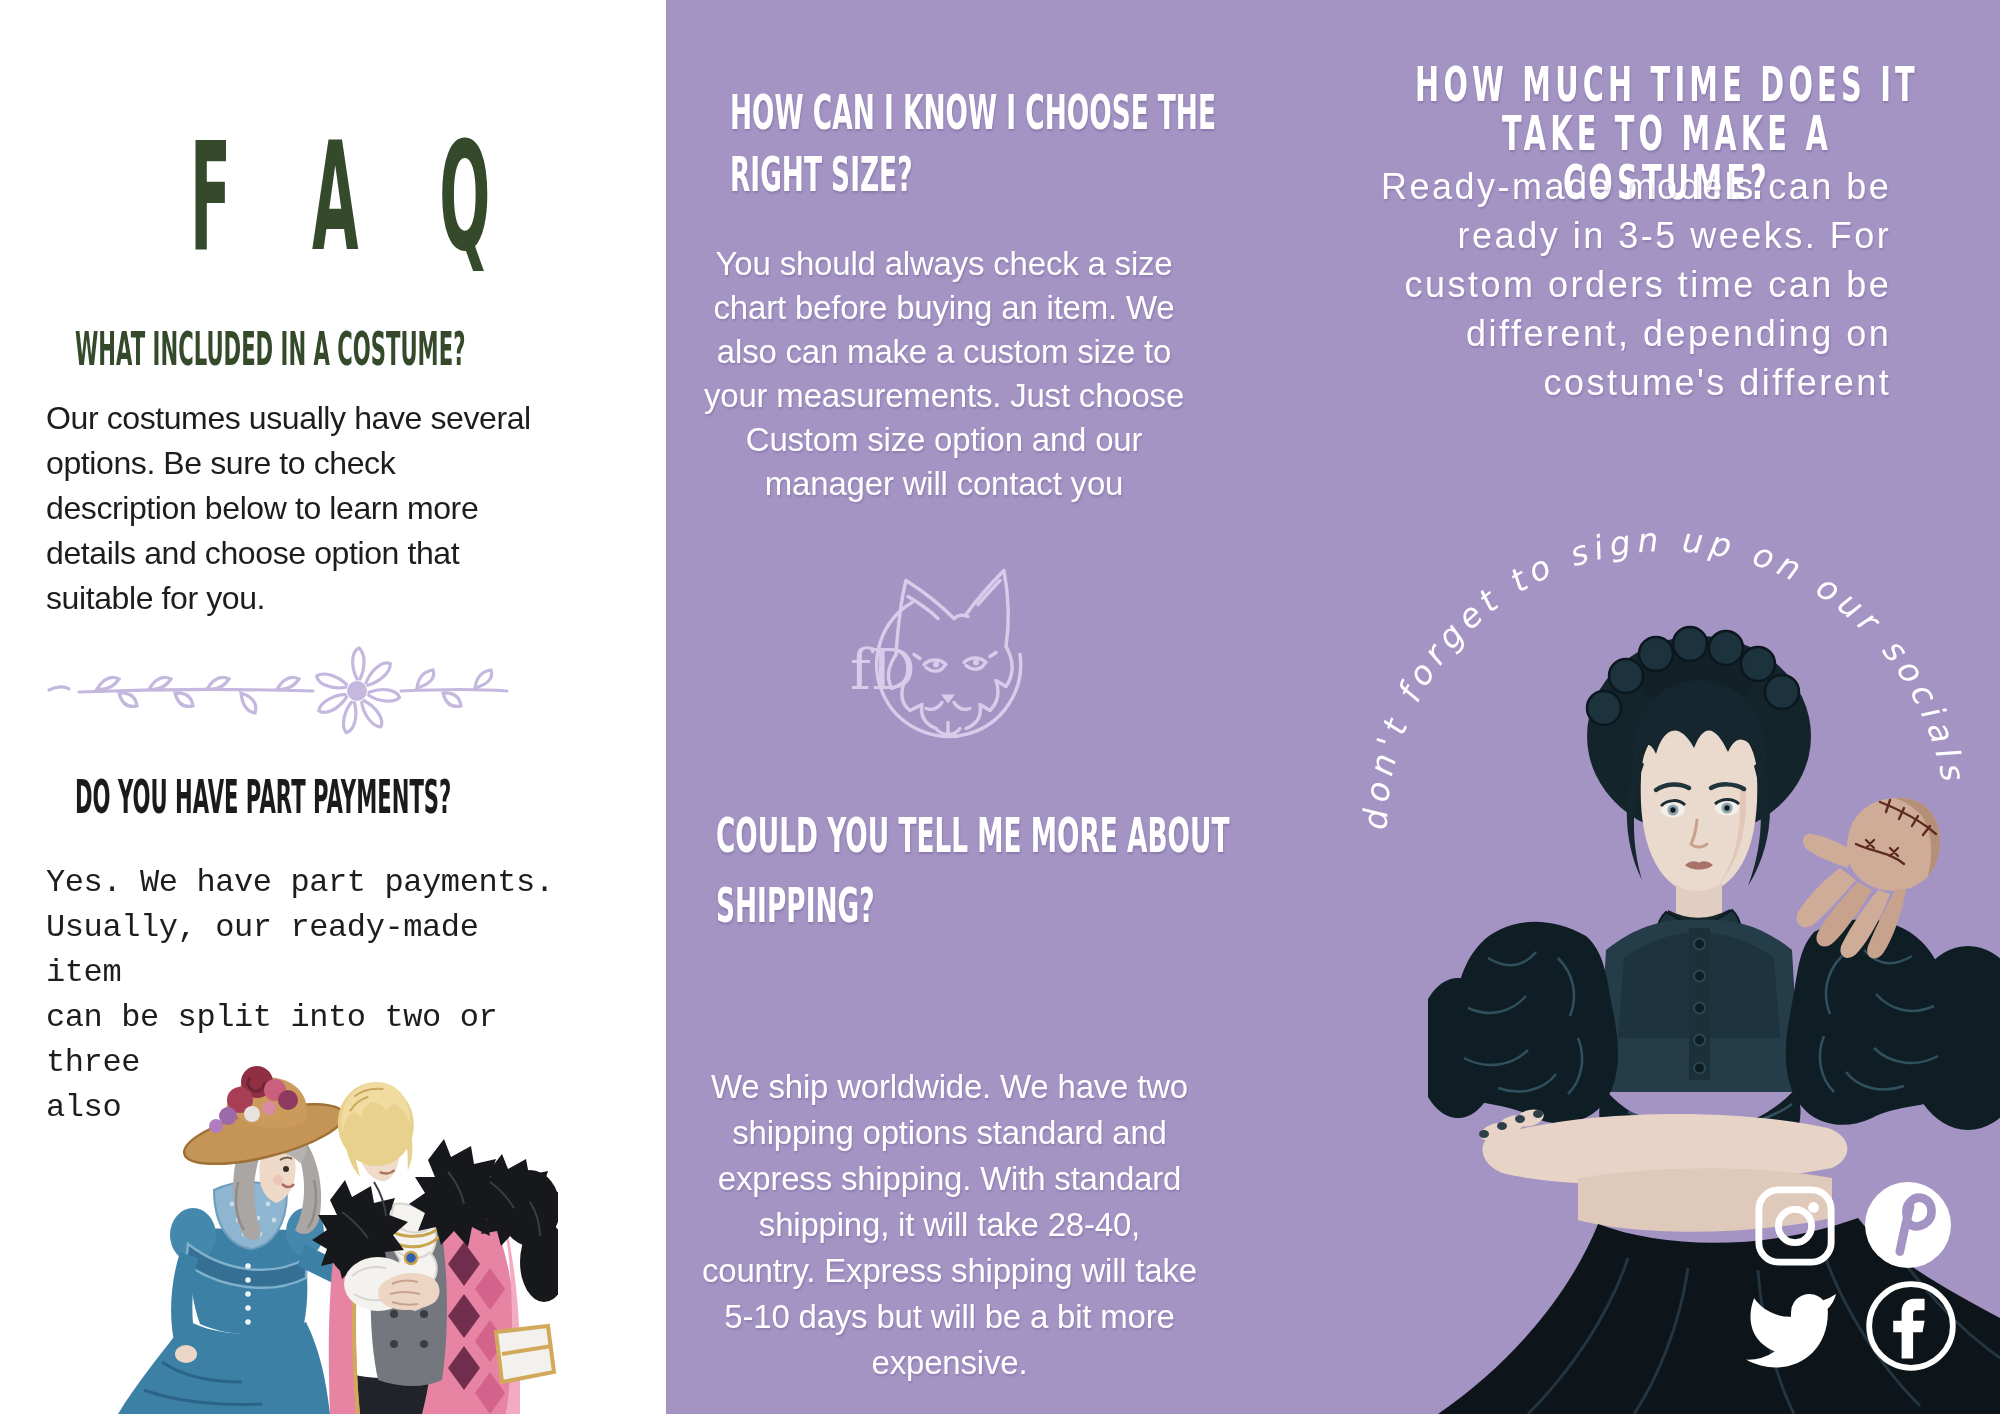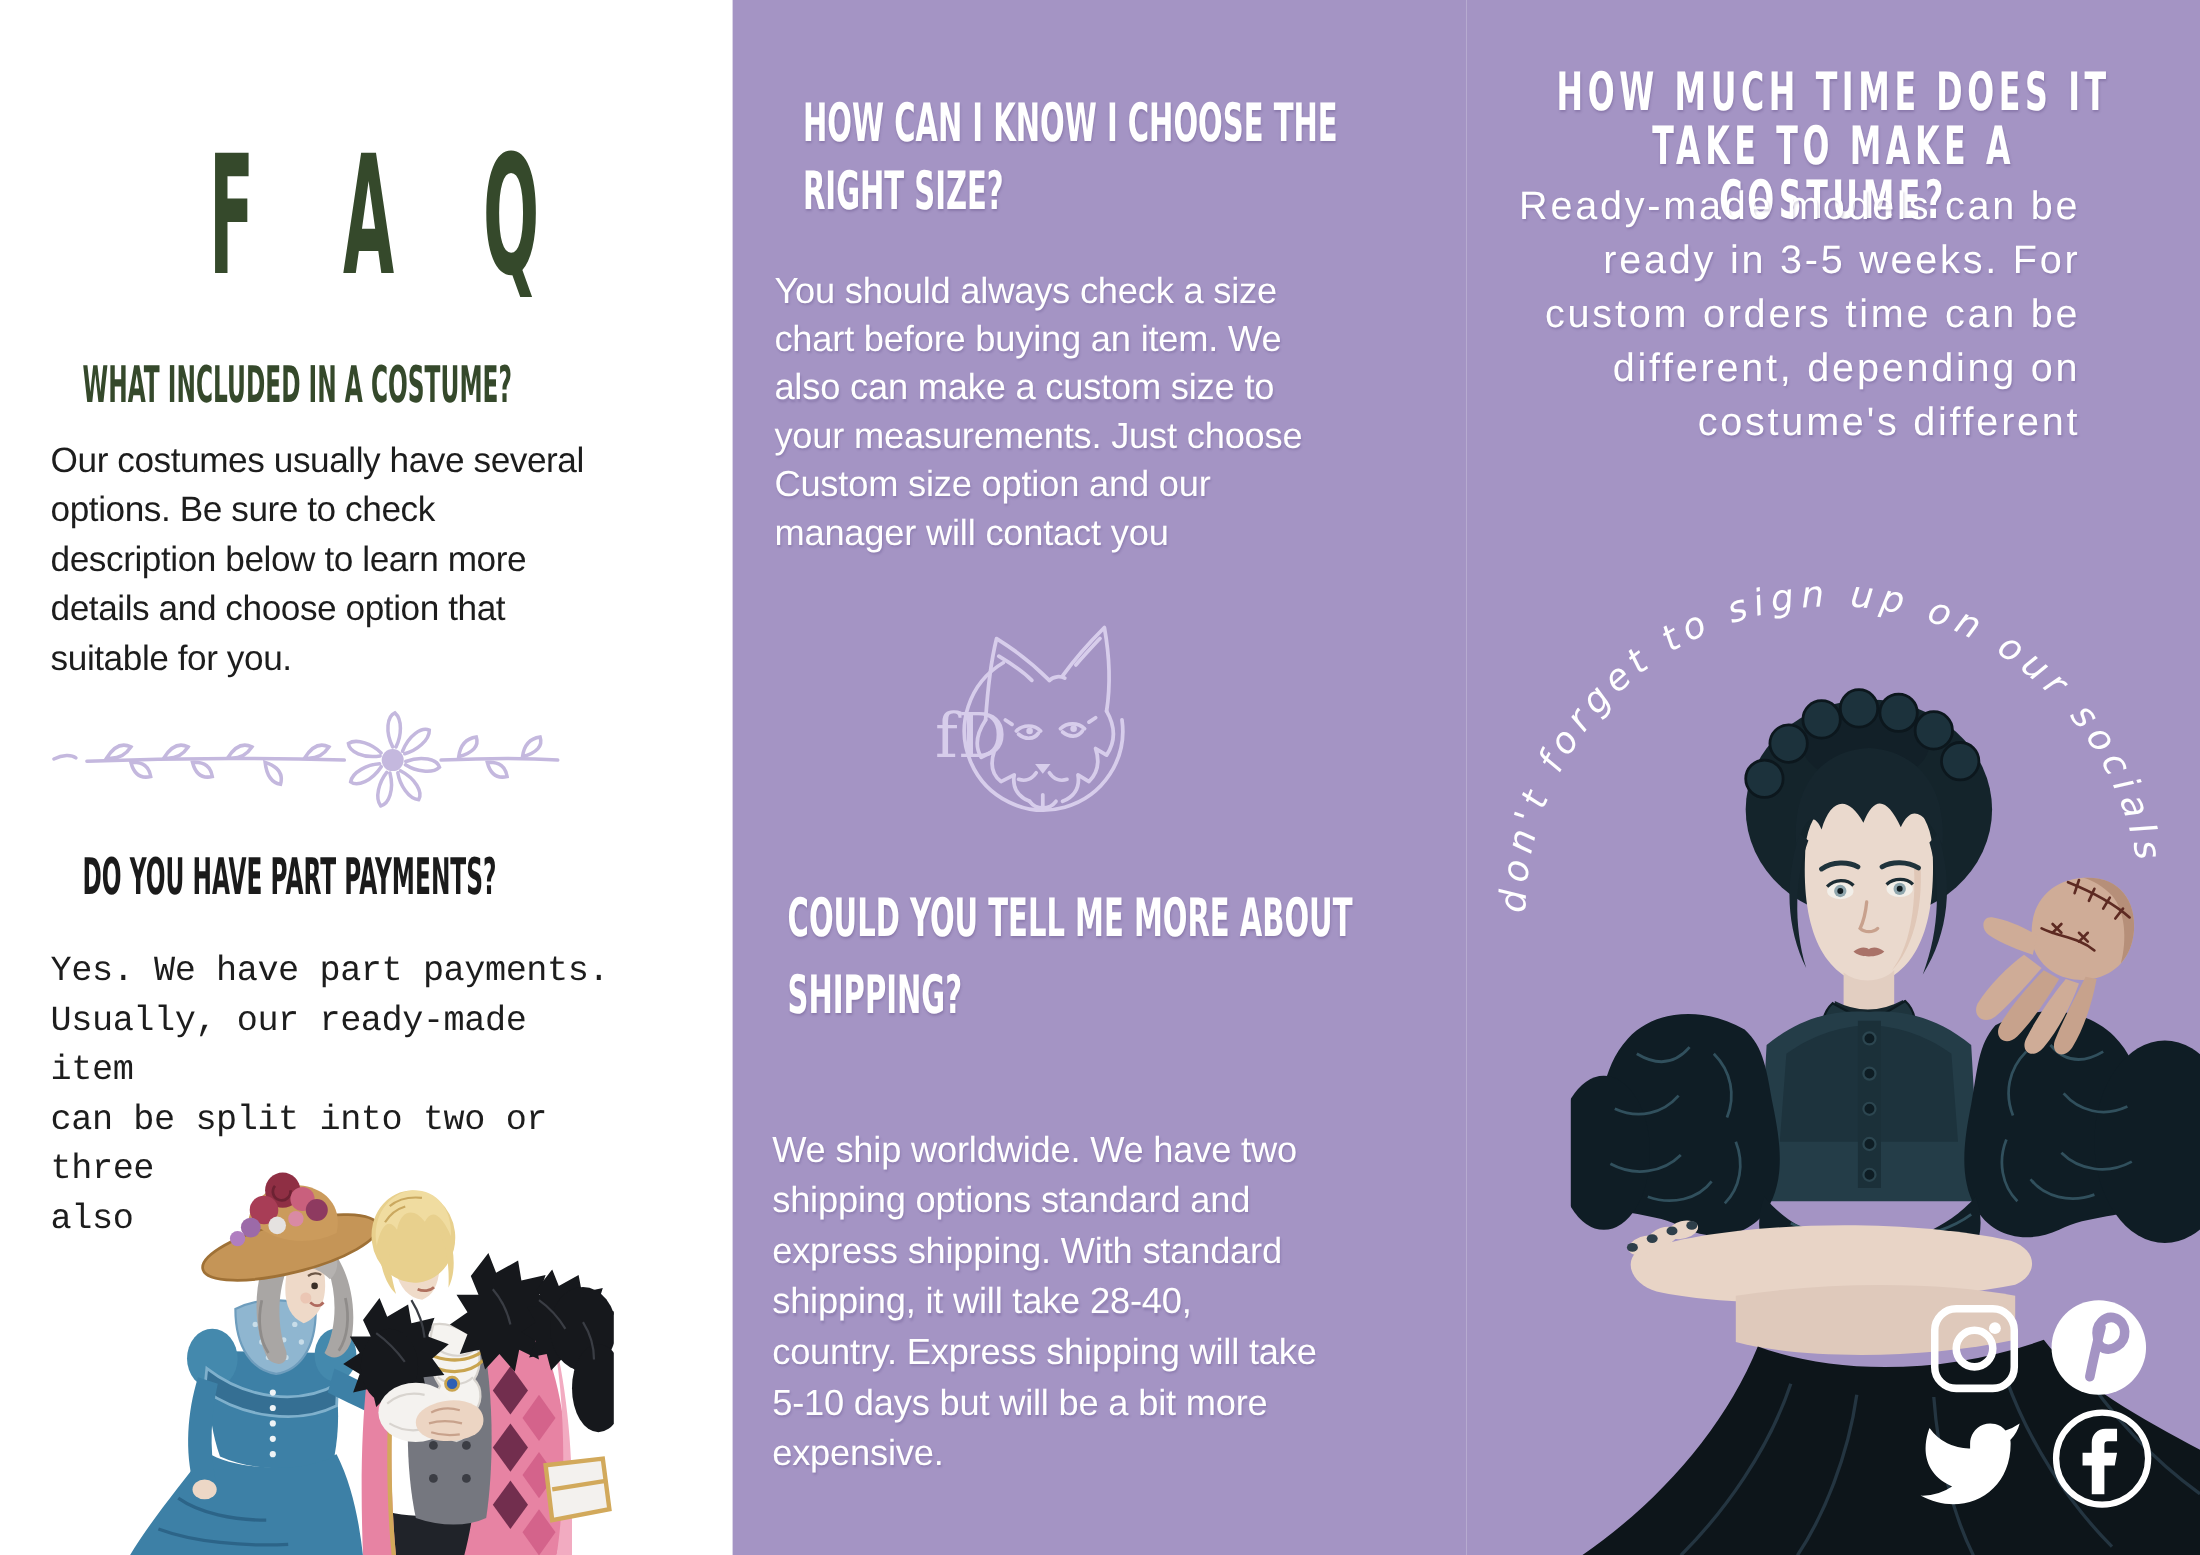--- a/index.html
+++ b/index.html
@@ -19,24 +19,24 @@
   .q-green{font-size:46px;color:#35492b;transform:scaleX(.46);}
   .q-black{font-size:46px;color:#1b1b1b;transform:scaleX(.46);}
   .q-white{font-size:48px;color:#ffffff;transform:scaleX(.55);white-space:normal;
            line-height:1.29;text-shadow:1px 2px 3px rgba(60,40,95,.25);}
   .q-right{font-family:"DejaVu Sans",sans-serif;font-weight:bold;color:#fff;font-size:48px;
            letter-spacing:7px;line-height:1.02;text-align:center;transform:scaleX(.60);
            transform-origin:center top;text-shadow:1px 2px 3px rgba(60,40,95,.25);}
 
   .body-dark{color:#1d1d1d;font-size:32px;line-height:45px;letter-spacing:-.4px;}
   .body-white{color:#ffffff;font-size:33px;line-height:44px;letter-spacing:-.2px;
-              text-shadow:1px 2px 2px rgba(70,50,110,.22);}
+              text-shadow:1px 2px 2px rgba(70,50,110,.22);text-align:center;}
   .body-white-lg{color:#ffffff;font-size:36px;line-height:49px;letter-spacing:2.5px;
               text-shadow:1px 2px 2px rgba(70,50,110,.22);text-align:right;}
-  .mid-a2{line-height:46px;}
+  .mid-a2{line-height:46px;margin-top:42px;}
 
   .icon{position:absolute;}
 </style>
 </head>
 <body>
 
 <div class="page">
 
   <section class="col col-left">
 

